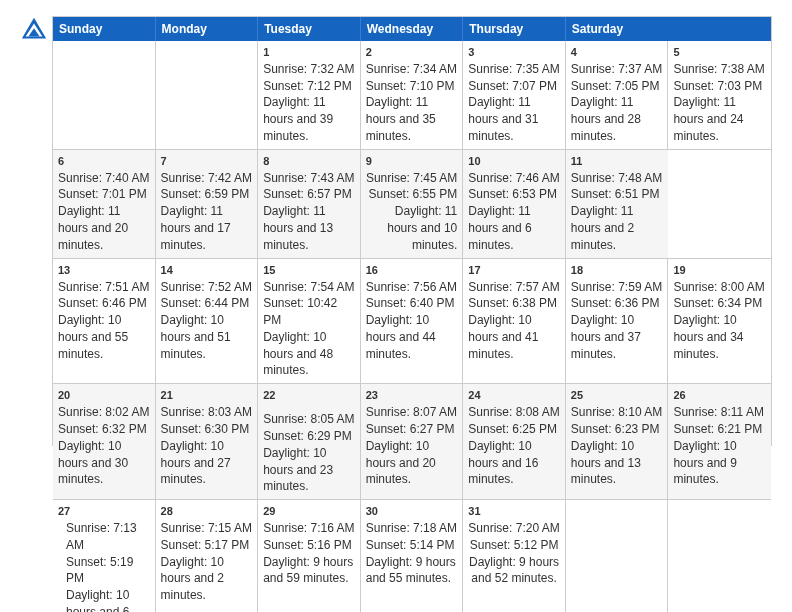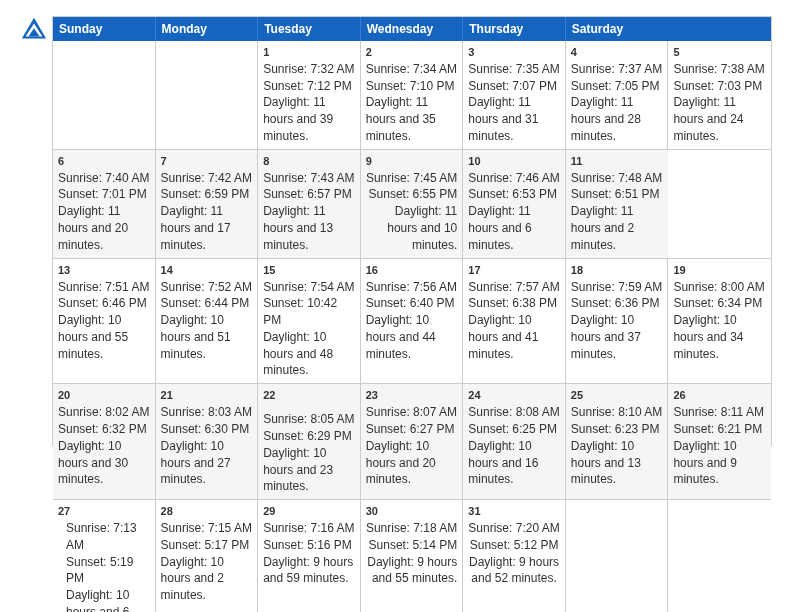--- a/index.html
+++ b/index.html
@@ -312,21 +312,21 @@
 Daylight: 10 hours and 2 minutes.</div>
           </div>
           <div class="cal-cell">
             <span class="day-number">29</span>
             <div class="day-info" style="white-space: pre-line;">Sunrise: 7:16 AM
 Sunset: 5:16 PM
 Daylight: 9 hours and 59 minutes.</div>
           </div>
           <div class="cal-cell">
             <span class="day-number">30</span>
-            <div class="day-info" style="white-space: pre-line; text-align: right;">Sunrise: 7:18 AM
+            <div class="day-info" style="white-space: pre-line;">Sunrise: 7:18 AM
 Sunset: 5:14 PM
 Daylight: 9 hours and 55 minutes.</div>
           </div>
           <div class="cal-cell">
             <span class="day-number">31</span>
             <div class="day-info" style="white-space: pre-line; text-align: center;">Sunrise: 7:20 AM
 Sunset: 5:12 PM
 Daylight: 9 hours and 52 minutes.</div>
           </div>
           <div class="cal-cell"></div>

